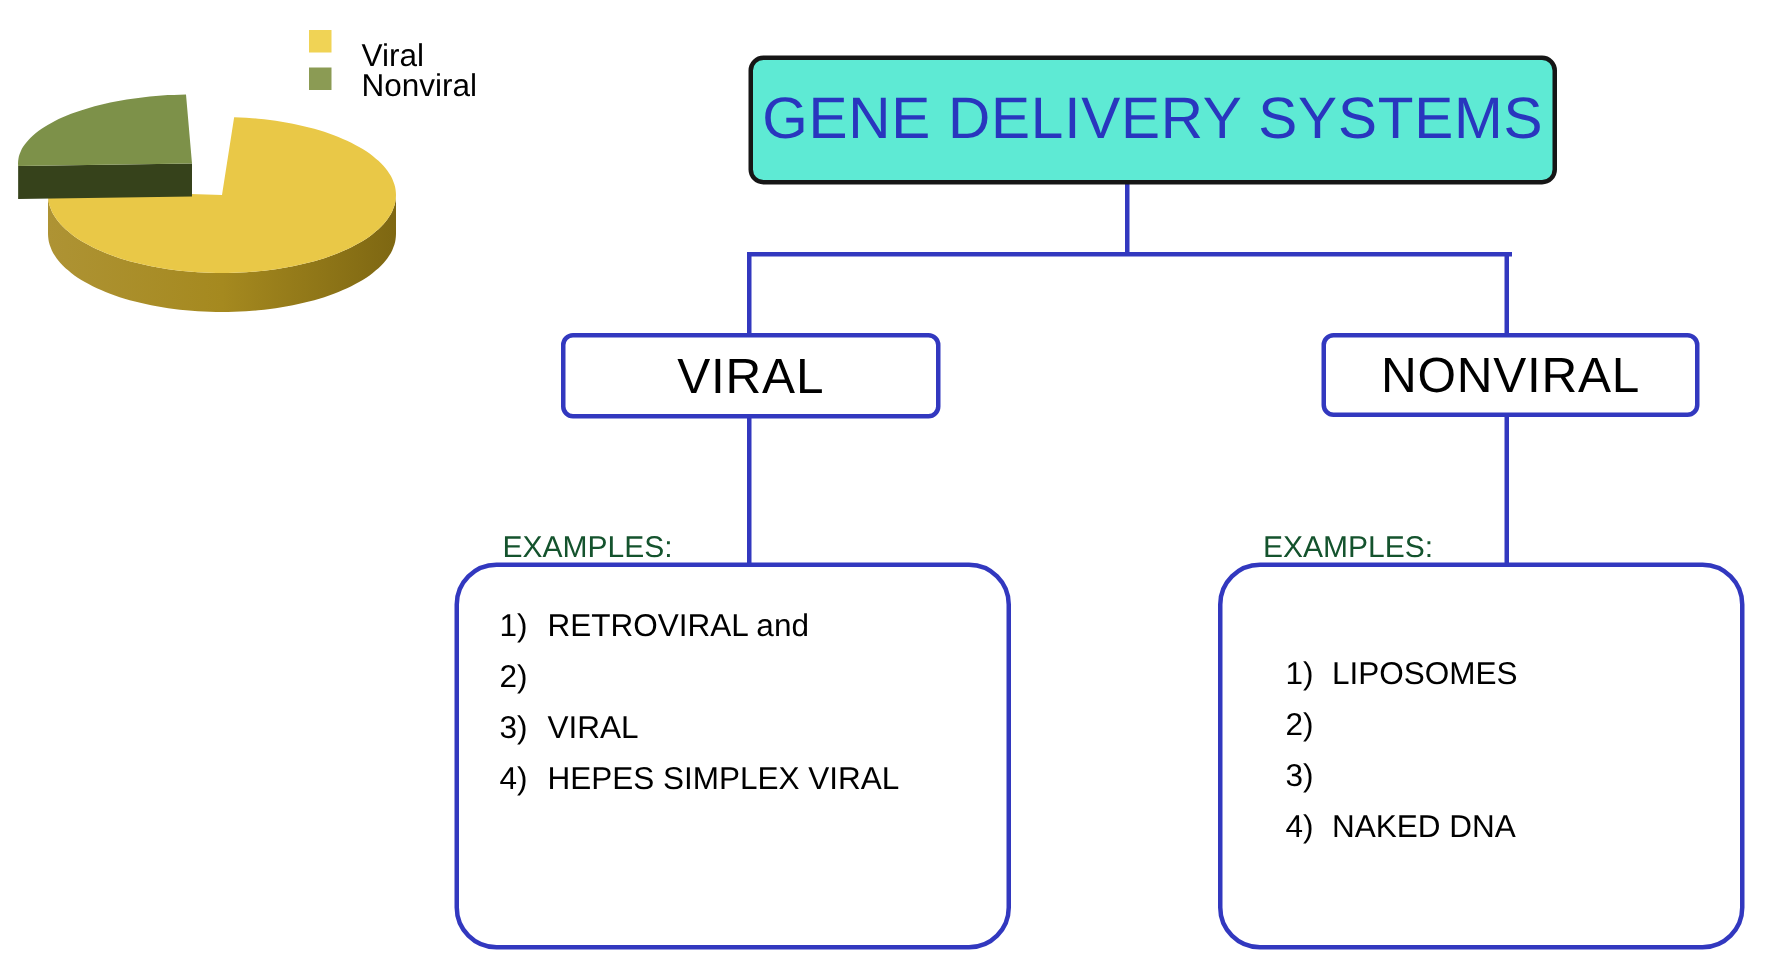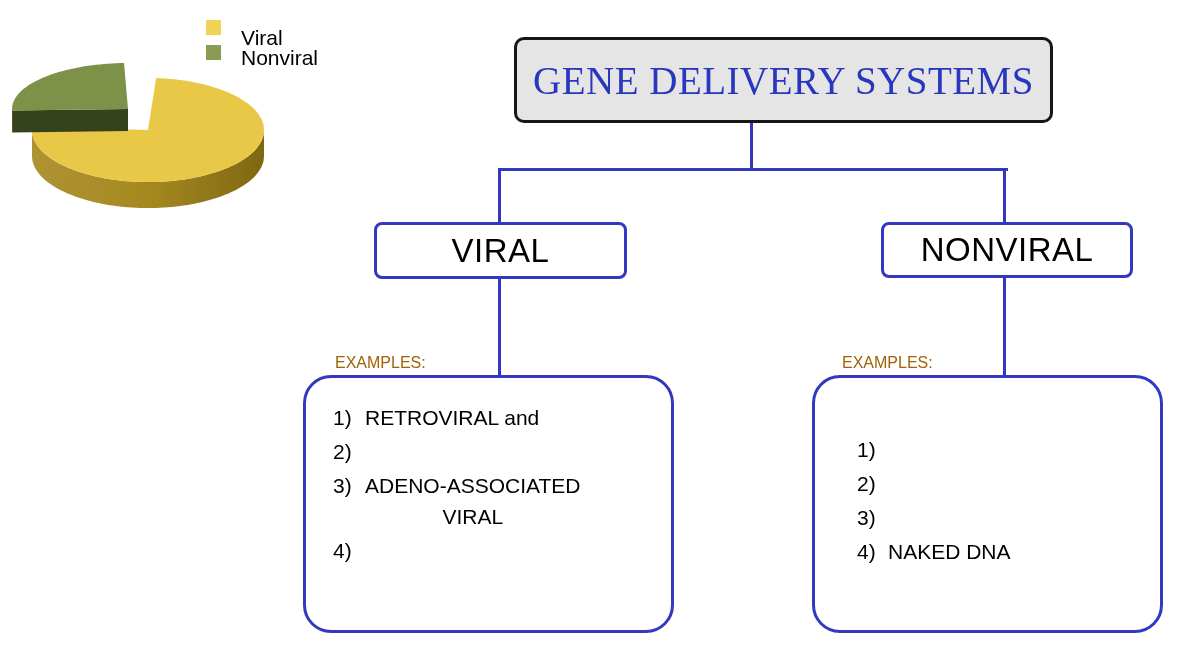--- a/index.html
+++ b/index.html
@@ -14,26 +14,26 @@
   
   .vline{position:absolute;width:3px;background:#3238BF;z-index:1;}
   .hline{position:absolute;height:3px;background:#3238BF;z-index:1;}
   
   .node-box{
     position:absolute;background:#ffffff;border:3px solid #3238BF;border-radius:8px;
     display:flex;align-items:center;justify-content:center;z-index:2;
   }
   .node-box .node-label{font-size:33px;letter-spacing:.5px;color:#000;}
   #title-box{
-    position:absolute;left:514px;top:37px;width:533px;height:80px;
-    background:#e5e5e5;border:3.5px solid #161616;border-radius:10px;
-    display:flex;align-items:center;justify-content:center;z-index:2;font-family:Liberation Serif, serif;
+    position:absolute;left:499px;top:37px;width:533px;height:80px;
+    background:#5eead4;border:3.5px solid #161616;border-radius:10px;
+    display:flex;align-items:center;justify-content:center;z-index:2;
   }
   #title-box .title-text{font-size:39px;color:#2936BE;letter-spacing:.5px;white-space:nowrap;}
-  .examples-heading{position:absolute;font-size:16px;color:#a16207;z-index:3;white-space:nowrap;}
+  .examples-heading{position:absolute;font-size:20px;color:#14532d;z-index:3;white-space:nowrap;}
   .examples-box{
     position:absolute;background:#fff;border:3px solid #3238BF;border-radius:28px;z-index:2;
     box-sizing:border-box;font-size:21px;line-height:31px;
   }
   #examples-box-left{left:303px;top:375px;width:371px;height:258px;padding:24px 8px 0 27px;}
   #examples-box-right{left:812px;top:375px;width:351px;height:258px;padding:56px 6px 0 42px;}
   .ex-item{display:flex;margin-bottom:3px;}
   #examples-box-left .num{width:32px;flex:0 0 32px;}
   #examples-box-right .num{width:31px;flex:0 0 31px;}
   .ln{display:block;white-space:nowrap;text-align:center;}
@@ -93,32 +93,37 @@
       <span class="txt">
         <span class="ln">RETROVIRAL and</span>
       </span>
     </div>
     <div class="ex-item">
       <span class="num">2)</span>
     </div>
     <div class="ex-item">
       <span class="num">3)</span>
       <span class="txt">
-        <span class="ln">ADENO-ASSOCIATED</span>
         <span class="ln">VIRAL</span>
       </span>
     </div>
     <div class="ex-item">
       <span class="num">4)</span>
+      <span class="txt">
+        <span class="ln">HEPES SIMPLEX VIRAL</span>
+      </span>
     </div>
   </div>
 
   <div class="examples-box" id="examples-box-right">
     <div class="ex-item">
       <span class="num">1)</span>
+      <span class="txt">
+        <span class="ln">LIPOSOMES</span>
+      </span>
     </div>
     <div class="ex-item">
       <span class="num">2)</span>
     </div>
     <div class="ex-item">
       <span class="num">3)</span>
     </div>
     <div class="ex-item">
       <span class="num">4)</span>
       <span class="txt">

